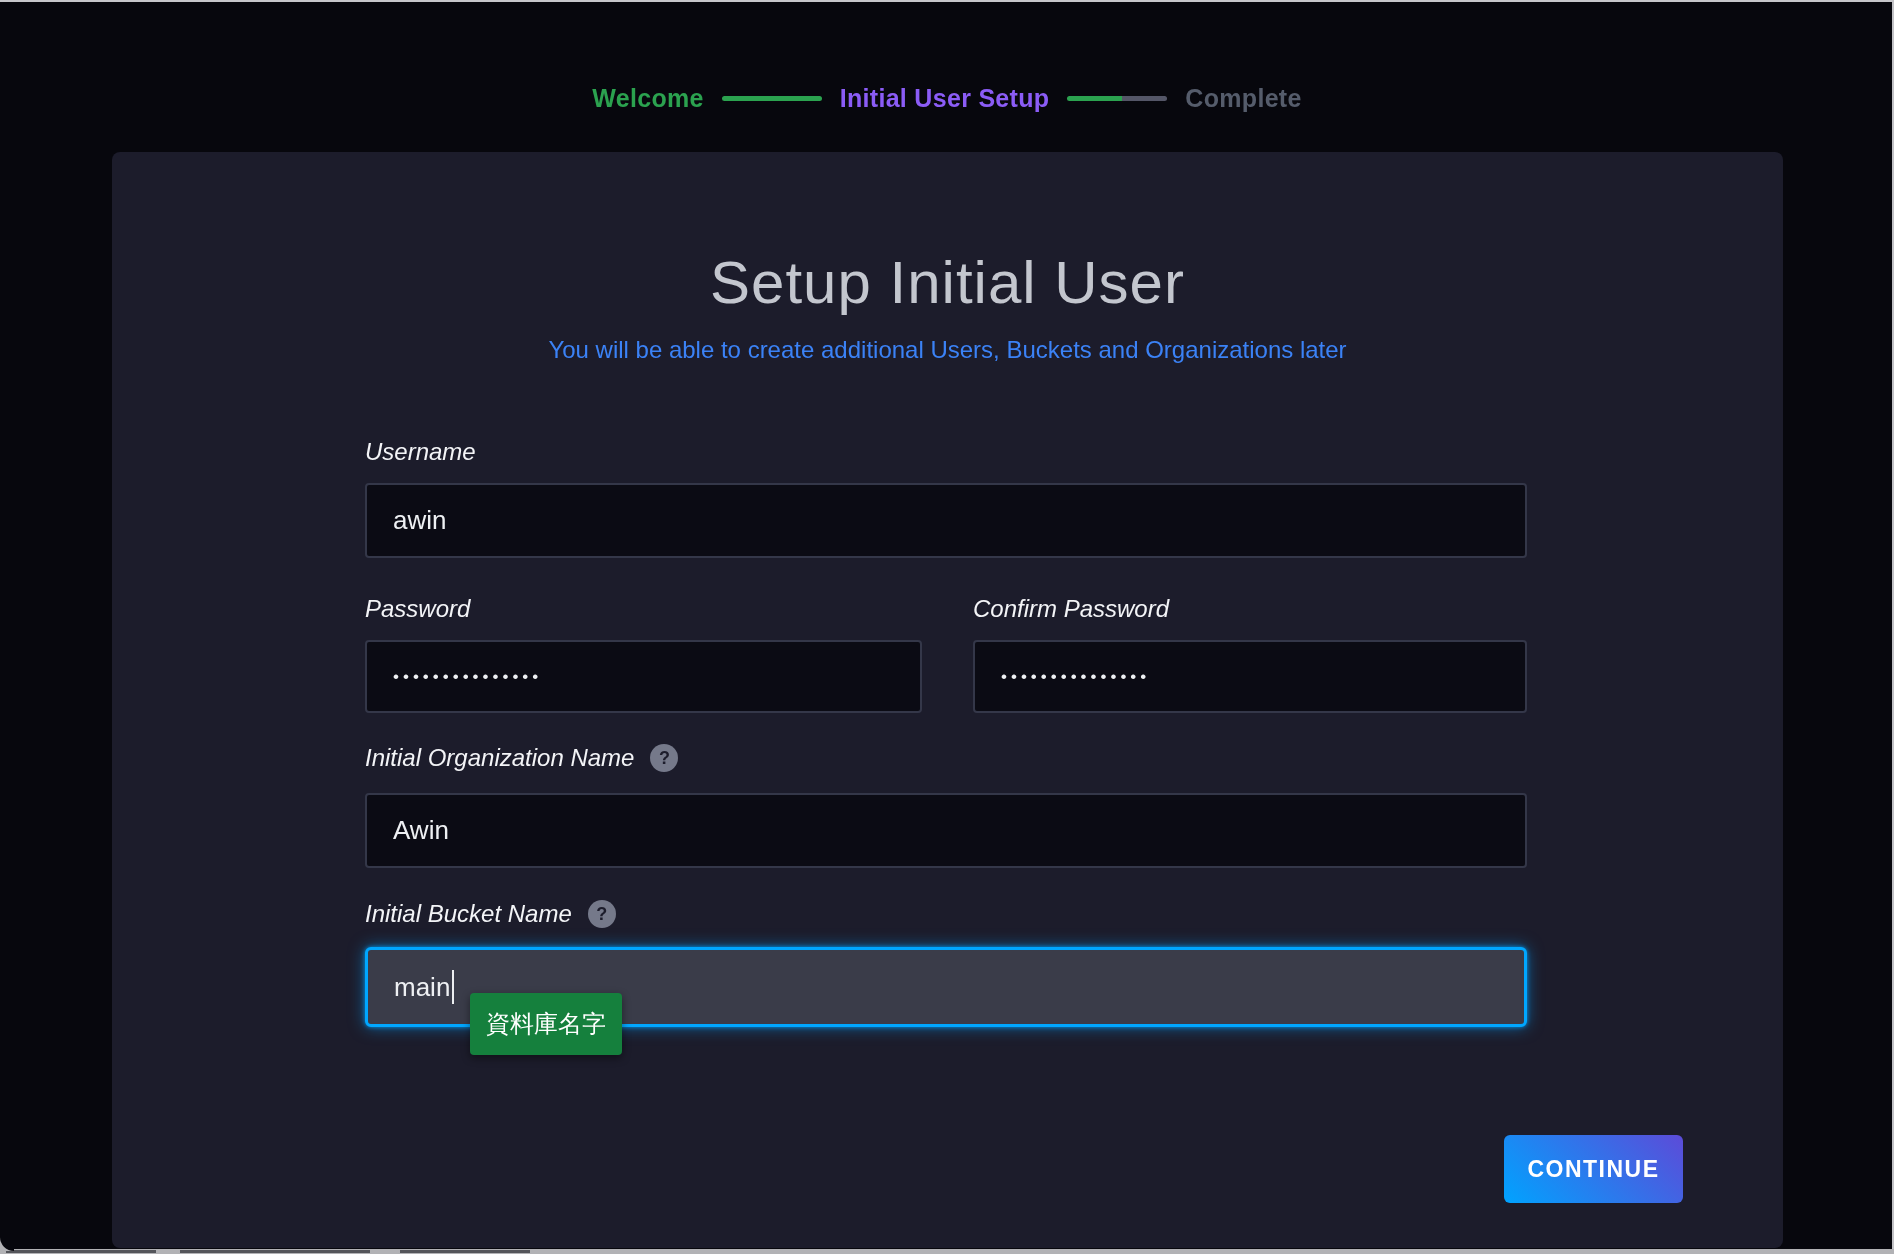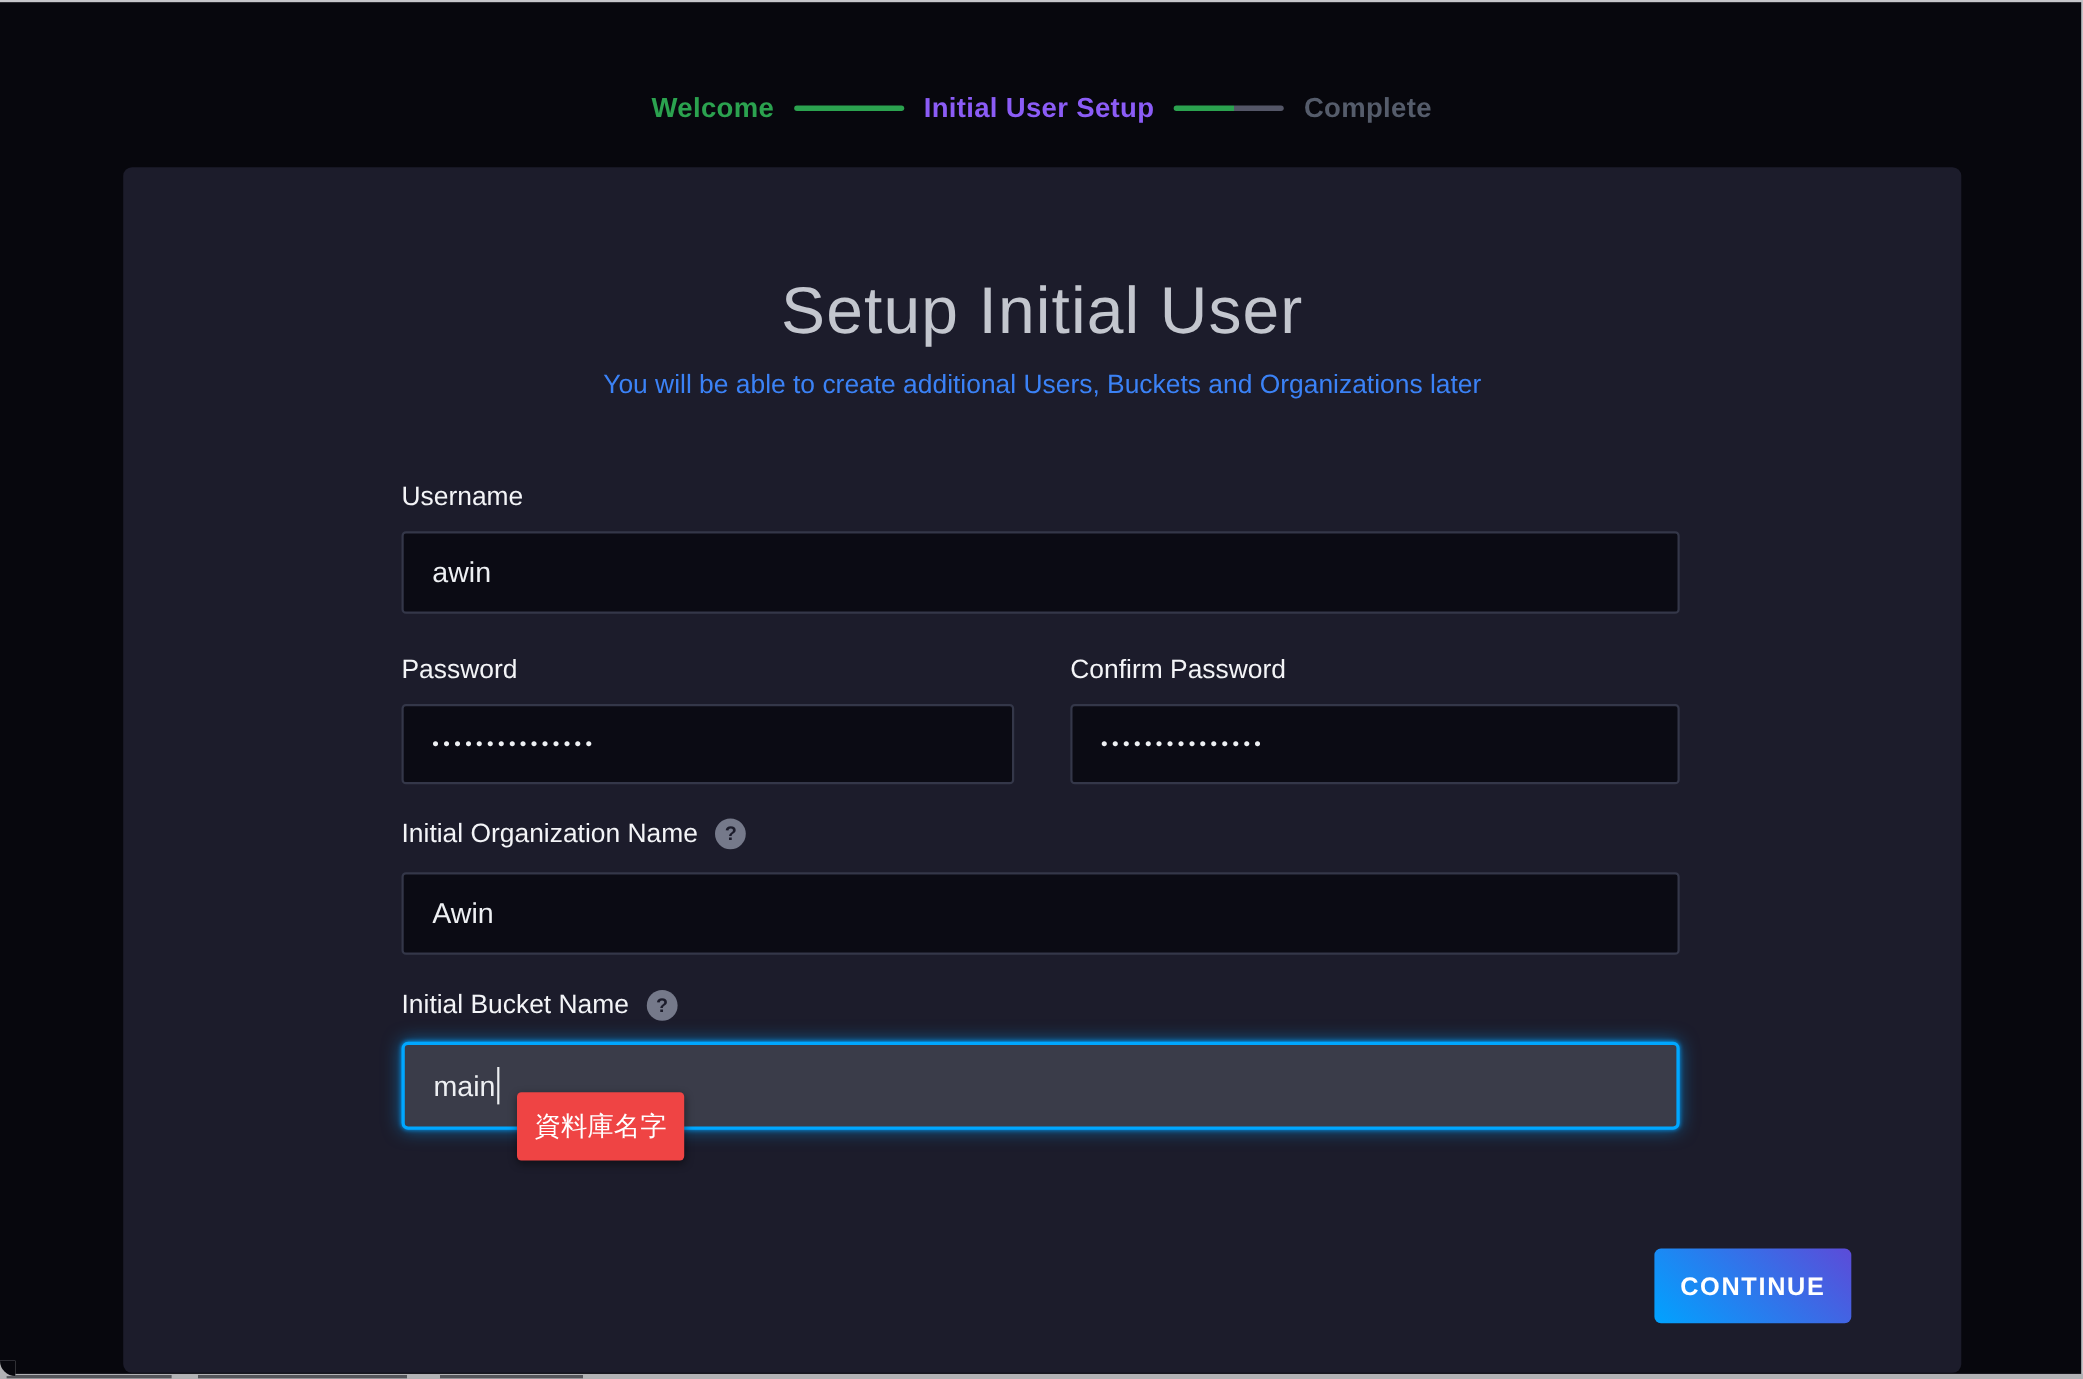--- a/index.html
+++ b/index.html
@@ -34,21 +34,21 @@
 
   
   .card { position:absolute; left:112px; top:152px; width:1671px; height:1096px; background:#1c1c2b; border-radius:8px; }
 
   .title    { position:absolute; top:96px;  left:0; width:100%; margin:0; text-align:center;
               font-size:60px; font-weight:300; color:#c3c6ce; letter-spacing:1px; }
   .subtitle { position:absolute; top:184px; left:0; width:100%; margin:0; text-align:center;
               font-size:24px; font-weight:normal; color:#3b82f6; }
 
   .label-row  { position:absolute; display:flex; align-items:center; gap:16px; }
-  .field-label{ font-size:24px; color:#f3f4f7; }
+  .field-label{ font-size:24px; color:#f3f4f7;font-style:italic; }
   .help-icon  { width:28px; height:28px; border-radius:50%; background:#75798a; color:#1c1c2b;
                 font-weight:bold; font-size:18px; display:flex; align-items:center; justify-content:center;
                 cursor:pointer; }
 
   .text-input { position:absolute; background:#0b0b14; border:2px solid #343749; border-radius:4px;
                 color:#eef0f3; font-size:26px; padding:0 0 0 26px; font-family:inherit; outline:none; }
   .text-input.masked { font-size:17px; letter-spacing:4px; }
 
   .row-username  { left:253px; top:286px; }
   .input-username{ left:253px; top:331px; width:1162px; height:75px; }
@@ -62,21 +62,21 @@
   .input-org { left:253px; top:641px; width:1162px; height:75px; }
 
   .row-bucket  { left:253px; top:748px; }
   .input-bucket{ position:absolute; left:253px; top:795px; width:1162px; height:80px;
                  background:#3a3c49; border:3px solid #00a7ff; border-radius:6px;
                  box-shadow:0 0 16px rgba(0,163,255,.55), 0 0 4px rgba(0,163,255,.8);
                  display:flex; align-items:center; padding-left:26px;
                  color:#eef0f3; font-size:26px; cursor:text;text-align:right; }
   .caret { width:2px; height:34px; background:#eceef1; margin-left:2px; }
 
-  .tooltip { position:absolute; left:358px; top:841px; background:#ef4444; color:#ffffff;
+  .tooltip { position:absolute; left:358px; top:841px; background:#15803d; color:#ffffff;
              font-size:24px; padding:15px 16px; border-radius:4px;
              box-shadow:0 3px 8px rgba(0,0,0,.45); white-space:nowrap; }
 
   .continue-btn { position:absolute; left:1392px; top:983px; width:179px; height:68px;
                   border:none; border-radius:6px;
                   background:linear-gradient(45deg,#00a3ff,#5c4bd8);
                   color:#ffffff; font-size:23px; font-weight:bold; letter-spacing:1.5px;
                   font-family:inherit; cursor:pointer; }
 </style>
 </head>

